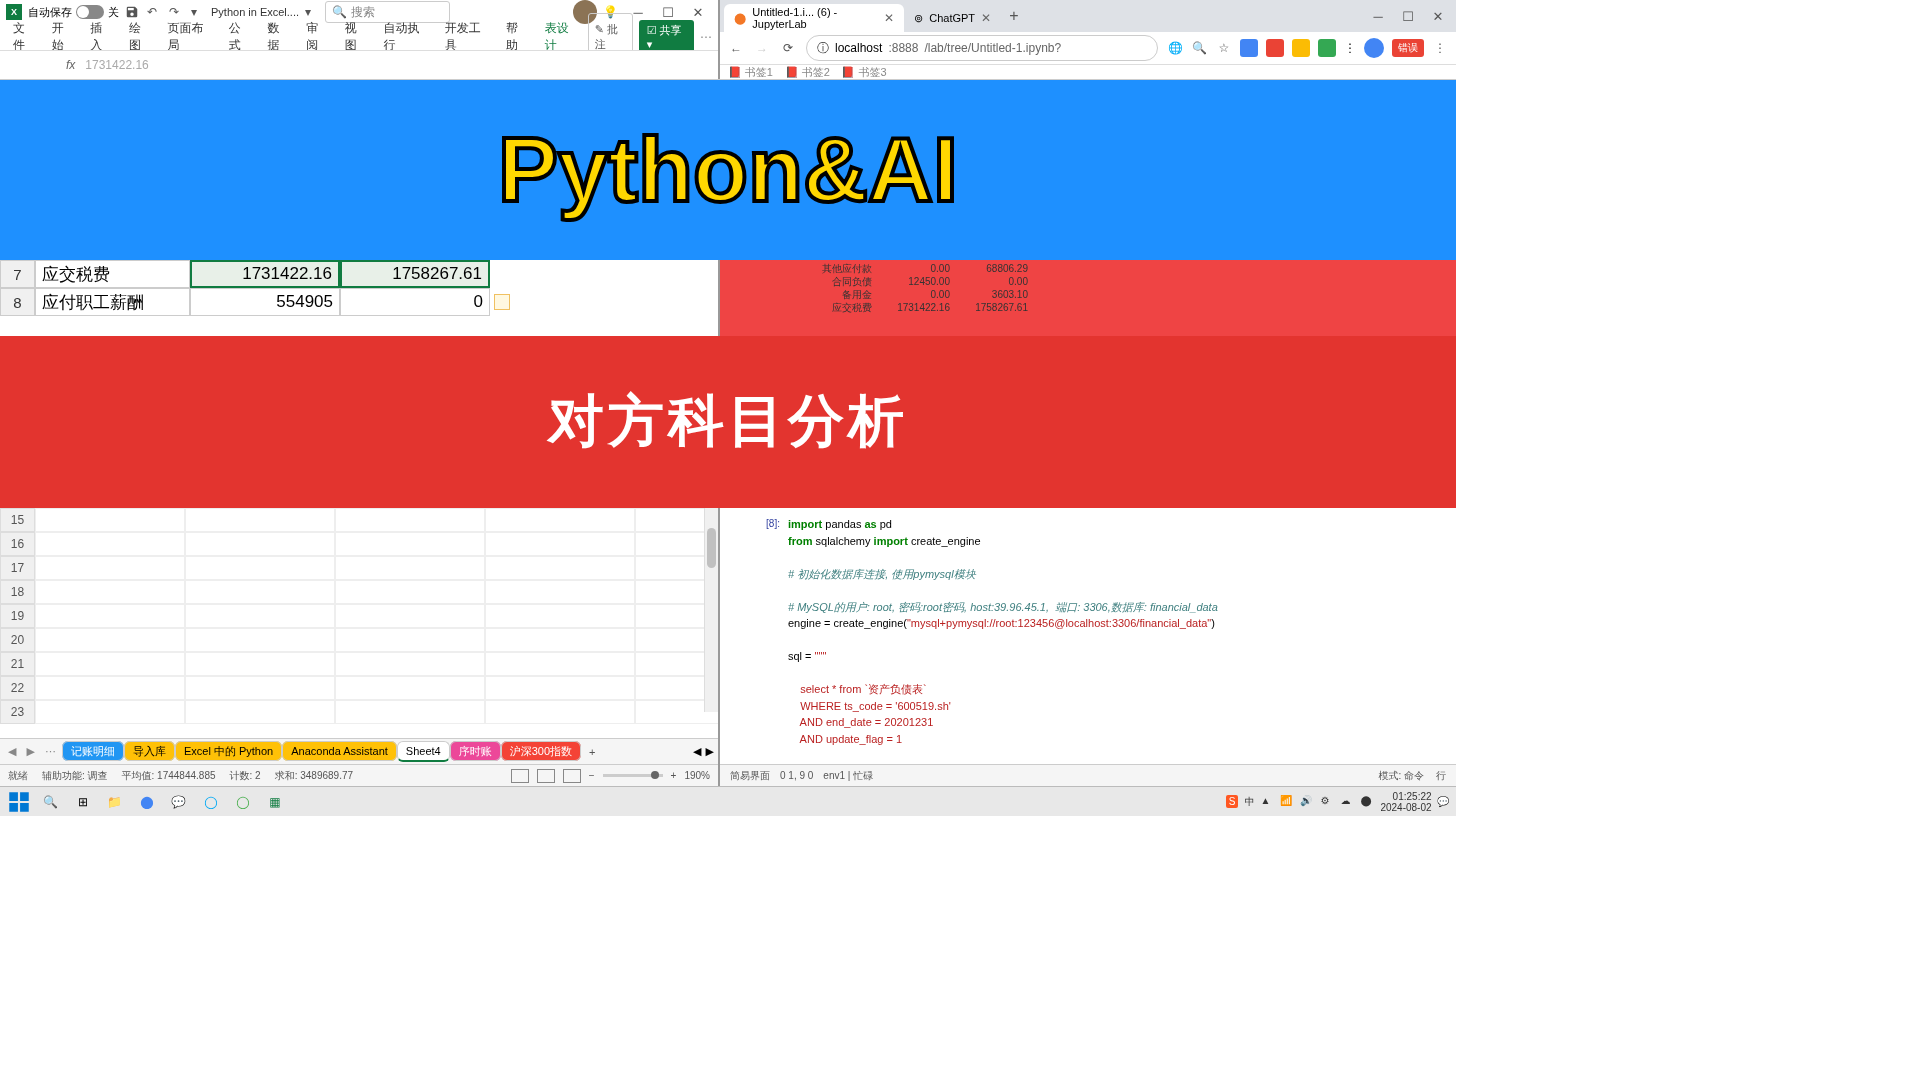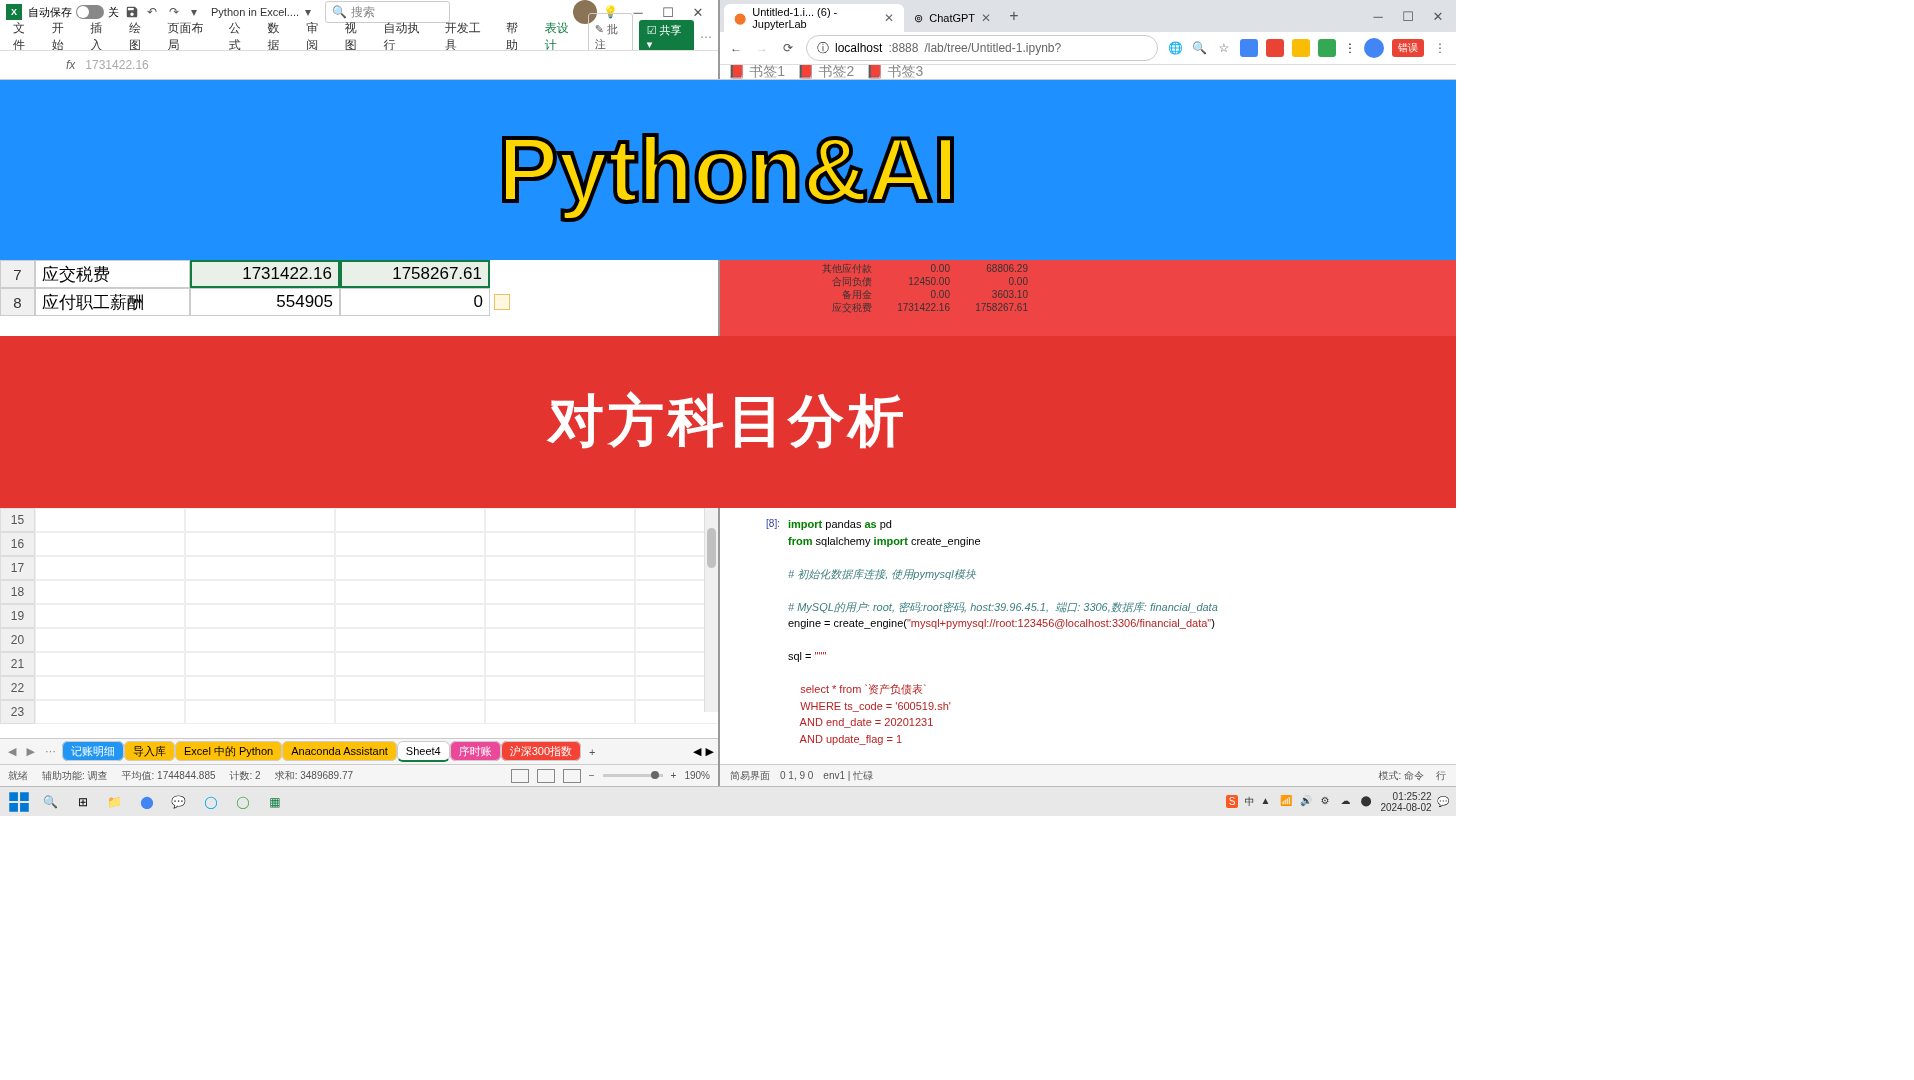--- a/index.html
+++ b/index.html
@@ -48,21 +48,21 @@
 
 .browser-toolbar{display:flex;align-items:center;height:34px;padding:0 8px;gap:10px;border-bottom:1px solid #ddd;background:#fff}
 .nav-icon{width:16px;height:16px;color:#555;cursor:pointer;display:flex;align-items:center;justify-content:center}
 .url-bar{flex:1;height:26px;border:1px solid #ccc;border-radius:13px;display:flex;align-items:center;padding:0 10px;gap:6px;font-size:12px;color:#333}
 .url-domain{color:#000}
 .url-path{color:#666}
 .ext-icons{display:flex;gap:8px;align-items:center}
 .ext-icon{width:18px;height:18px;border-radius:3px}
 .err-badge{background:#ea4335;color:#fff;padding:2px 6px;border-radius:3px;font-size:10px}
 
-.bookmarks{display:flex;align-items:center;height:14px;padding:0 8px;gap:12px;font-size:14px;color:#888;overflow:hidden}
+.bookmarks{display:flex;align-items:center;height:14px;padding:0 8px;gap:12px;font-size:11px;color:#888;overflow:hidden}
 .bm{display:flex;align-items:center;gap:3px}
 
 
 .banner-blue{position:absolute;top:80px;left:0;right:0;height:180px;background:#1e90ff;display:flex;align-items:center;justify-content:center}
 .banner-blue-text{font-size:90px;font-weight:900;color:#ffd700;-webkit-text-stroke:4px #000;font-family:Arial,sans-serif}
 
 
 .data-strip{position:absolute;top:260px;left:0;right:0;height:76px;display:flex}
 .data-left{width:720px;border-right:2px solid #999;background:#fff}
 .data-right{flex:1;background:#ef4444;padding:2px 72px;font-size:10px;font-family:monospace;line-height:1.3;color:#333}

